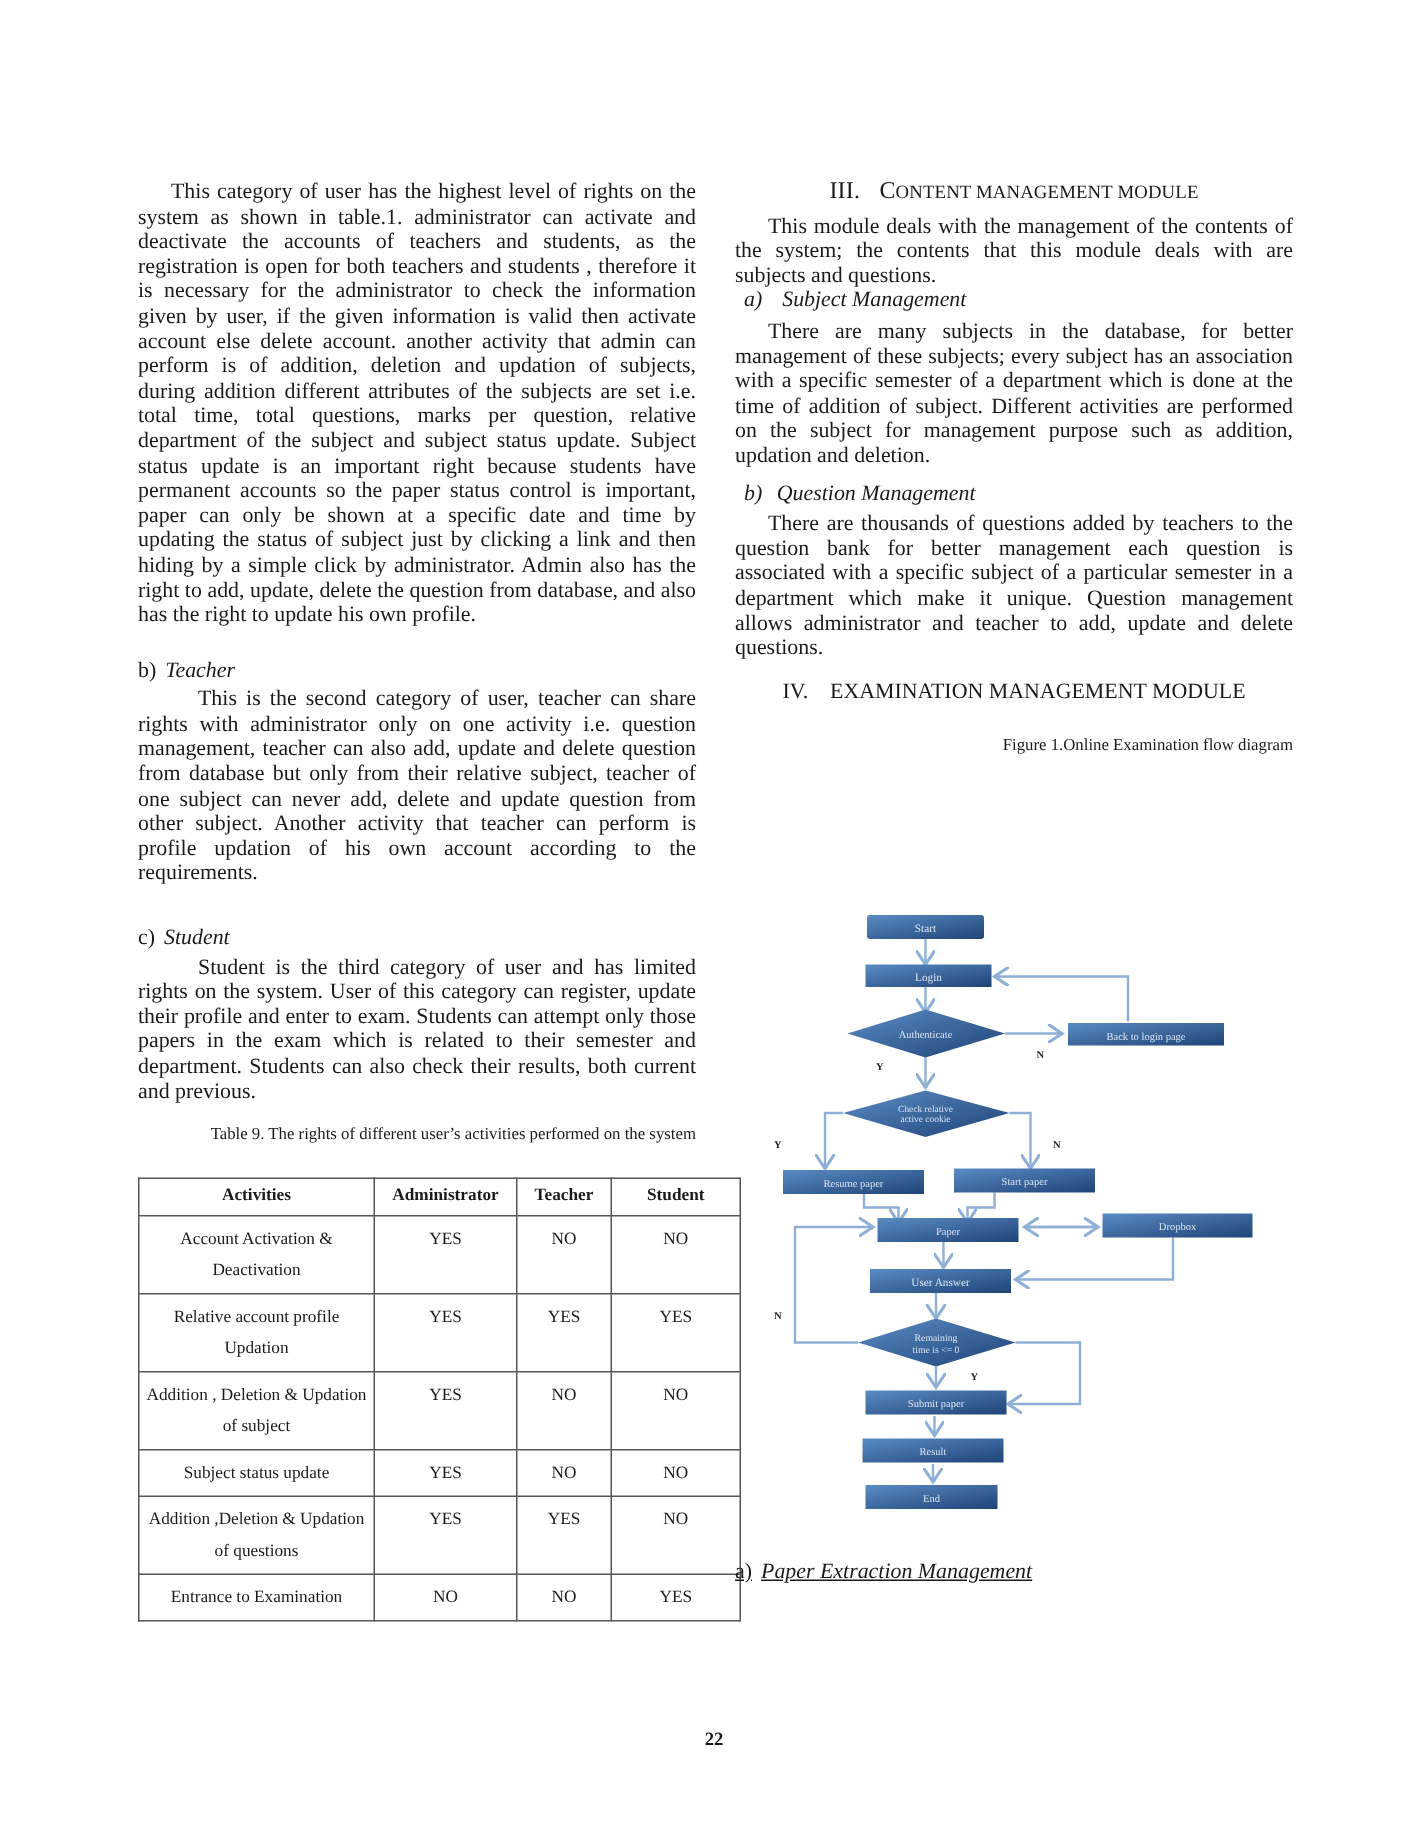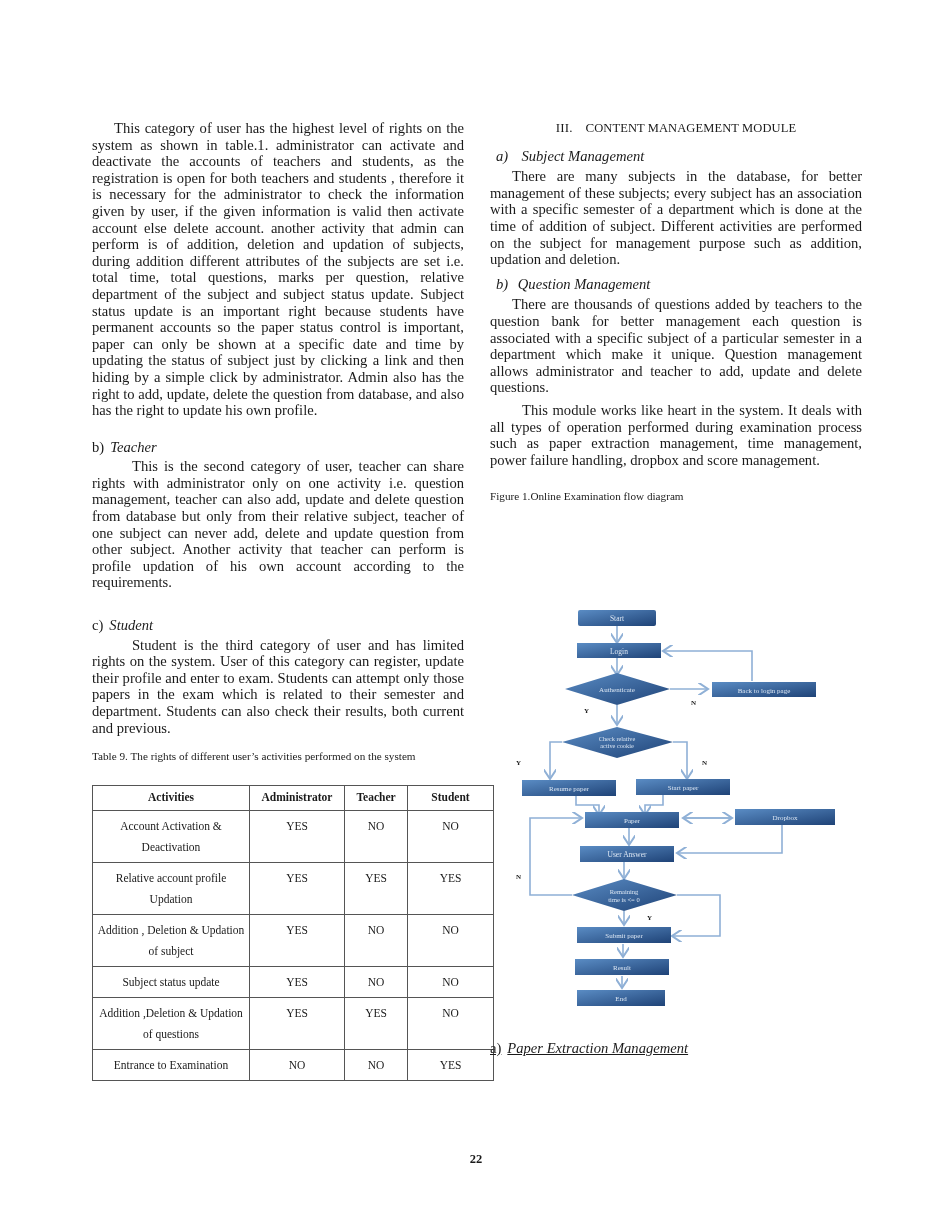--- a/index.html
+++ b/index.html
@@ -7,23 +7,23 @@
          font-family: "Liberation Serif", "DejaVu Serif", serif; color: #1a1a1a; }
   .col { position: absolute; top: 120px; width: 372px; font-size: 14.6px; line-height: 16.6px; }
   .left { left: 92px; }
   .right { left: 490px; }
   p { margin: 0; text-align: justify; }
   .indent { text-indent: 22px; }
   .indent2 { text-indent: 40px; }
   .sub { margin: 0; font-size: 14.6px; }
   .sub i { margin-left: 6px; }
   .sec { text-align: center; font-size: 12.5px; margin: 0; letter-spacing: 0.1px; }
-  .sec .big { font-size: 13px; }
+  .sec .big { font-size: 16px; }
   .sec2 { text-align: center; font-size: 14.6px; margin: 0; }
-  .caption { font-size: 11.2px; text-align: left; margin: 0; }
+  .caption { font-size: 11.2px; text-align: right; margin: 0; }
   table { border-collapse: collapse; width: 402px; font-size: 11.5px; }
   th, td { border: 1.4px solid #555; text-align: center; vertical-align: top; padding: 5px 3px 0 3px; }
   th { font-weight: bold; height: 24px; vertical-align: middle; padding-top: 0; }
   td { height: 46px; line-height: 21px; }
   td.single { height: 25px; }
   .pageno { position: absolute; top: 1152px; left: 0; width: 952px; text-align: center;
             font-size: 12.5px; font-weight: bold; font-family: "Liberation Serif", serif; }
   svg text { font-family: "Liberation Serif", serif; }
 </style>
 </head>
@@ -95,32 +95,35 @@
         <td class="single">YES</td>
       </tr>
     </tbody>
   </table>
 </div>
 
 <div class="col right">
   <p class="sec">
     <span class="big">III.</span>&nbsp;&nbsp;&nbsp;&nbsp;<span class="big">C</span><span>ONTENT MANAGEMENT MODULE</span>
   </p>
-
-  <p class="sub" style="margin-top:11px">
+  <p class="indent" style="margin-top:6px">This module deals with the management of the contents of the system; the contents that this module deals with are subjects and questions.</p>
+
+  <p class="sub" style="margin-top:0">
     <i>a)</i>&nbsp;&nbsp;<i>Subject Management</i>
   </p>
   <p class="indent" style="margin-top:4px">There are many subjects in the database, for better management of these subjects; every subject has an association with a specific semester of a department which is done at the time of addition of subject. Different activities are performed on the subject for management purpose such as addition, updation and deletion.</p>
 
   <p class="sub" style="margin-top:8px">
     <i>b)</i>&nbsp;<i>Question Management</i>
   </p>
   <p class="indent" style="margin-top:4px">There are thousands of questions added by teachers to the question bank for better management each question is associated with a specific subject of a particular semester in a department which make it unique. Question management allows administrator and teacher to add, update and delete questions.</p>
 
-  <p class="indent2" style="margin-top:6px; text-indent:32px">This module works like heart in the system. It deals with all types of operation performed during examination process such as paper extraction management, time management, power failure handling, dropbox and score management.</p>
+  <p class="sec2" style="margin-top:12px">
+    <span>IV.</span>&nbsp;&nbsp;&nbsp;&nbsp;<span>EXAMINATION MANAGEMENT  MODULE</span>
+  </p>
 
   <p class="caption" style="margin-top:20px; padding-left:0">Figure 1.Online Examination flow diagram</p>
 </div>
 
 <svg style="position:absolute; left:510px; top:605px;" width="340" height="410" viewBox="0 0 340 410">
   <defs>
     <linearGradient id="boxg" x1="0" y1="0" x2="1" y2="1">
       <stop offset="0" stop-color="#5a8cc4"></stop>
       <stop offset="1" stop-color="#1f4377"></stop>
     </linearGradient>

